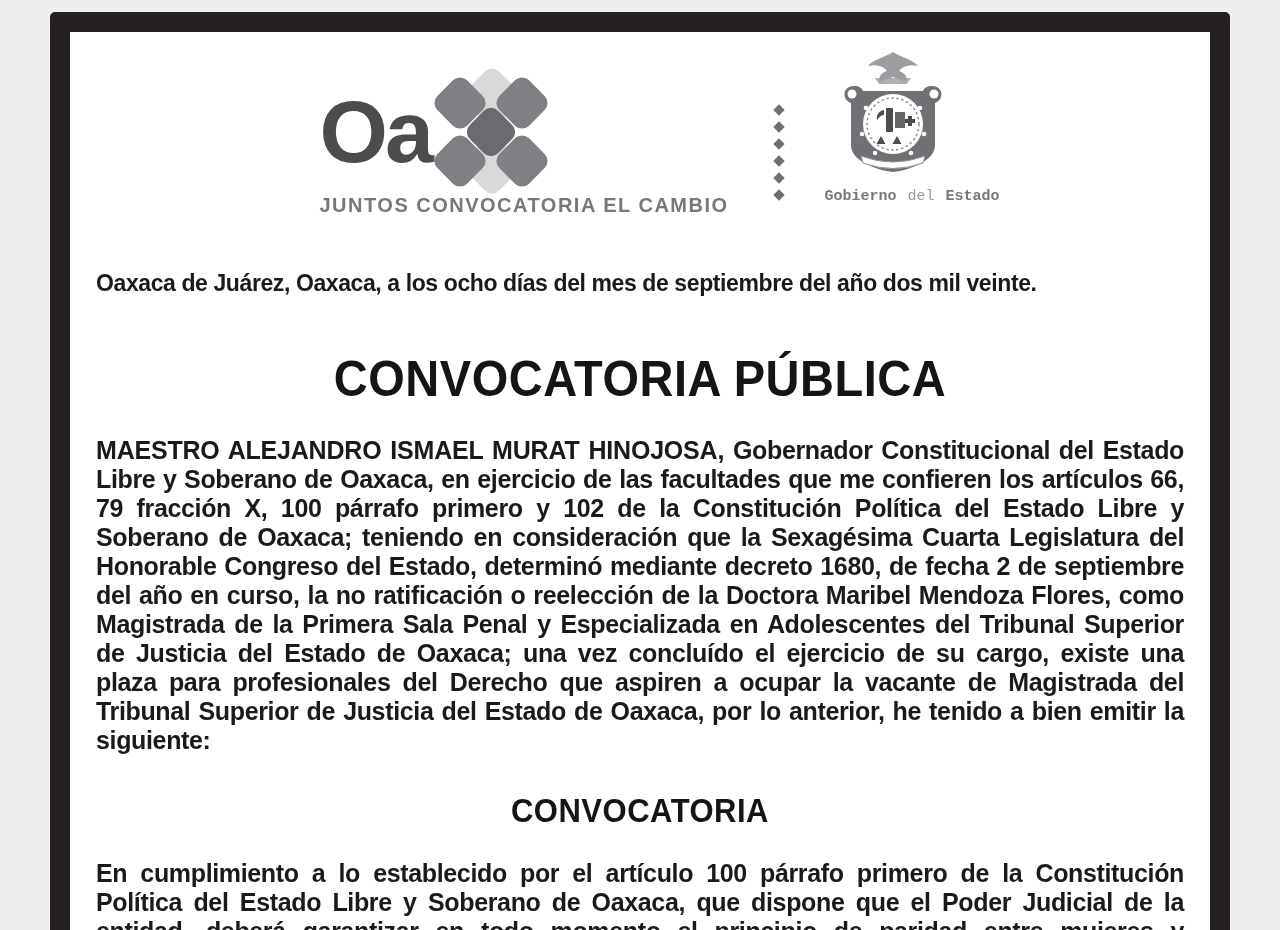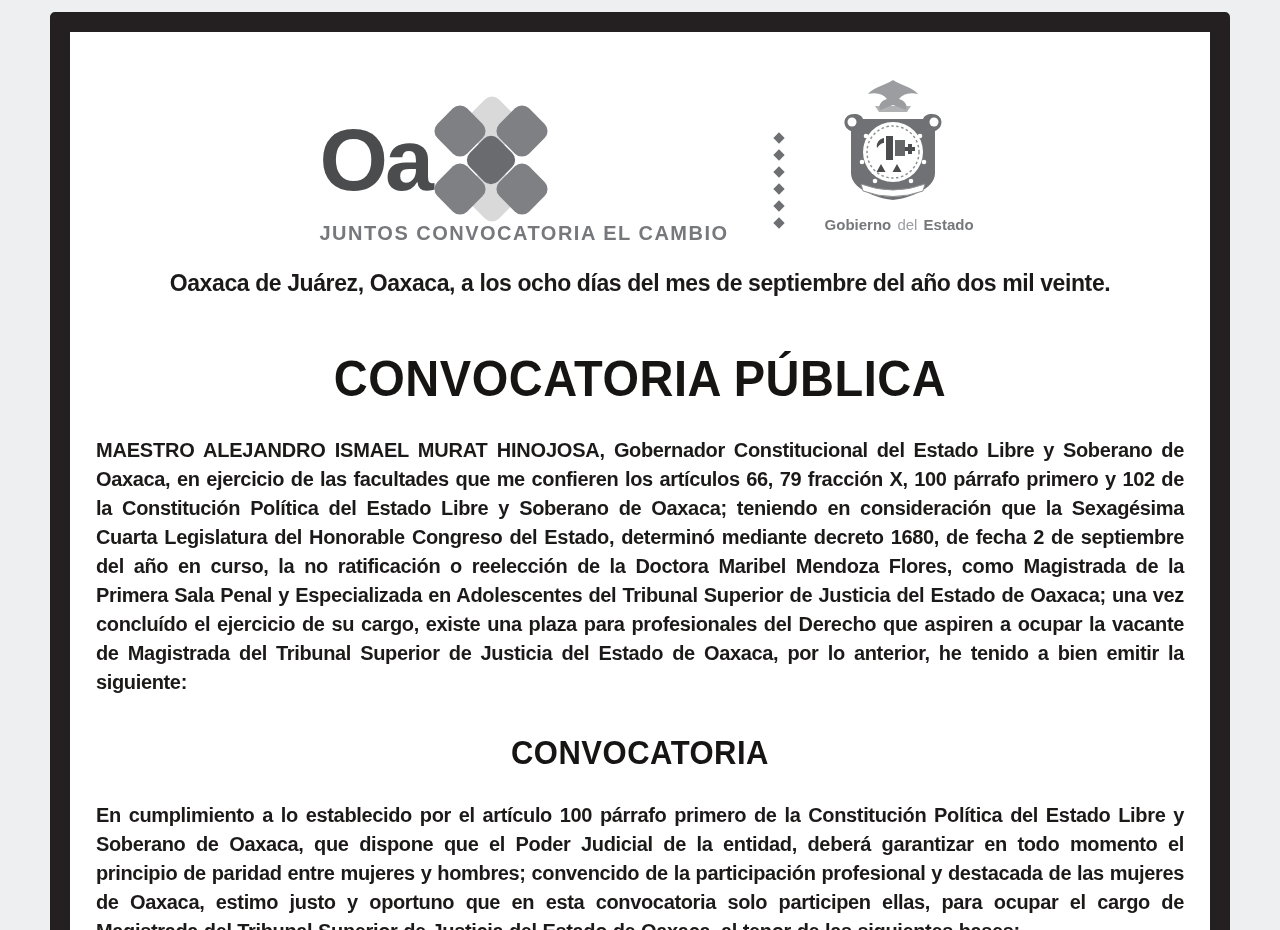--- a/index.html
+++ b/index.html
@@ -19,21 +19,21 @@
     position:absolute;left:50px;top:12px;width:1180px;height:980px;
     background:var(--page-bg);
     border:20px solid var(--frame-color);
     border-radius:5px;
   }
   .page{width:100%;height:100%;background:var(--page-bg);padding:0 26px;}
 
   
   .header{
     display:flex;justify-content:center;align-items:flex-start;
-    padding-top:44px;height:188px;
+    padding-top:16px;height:188px;
   }
   .wordmark-block{margin-top:28px;text-align:center;}
   .wordmark{
     display:flex;align-items:center;color:var(--logo-dark);
     font-size:88px;font-weight:800;letter-spacing:-3px;line-height:100px;
     font-family:"Liberation Sans",sans-serif;
   }
   .xmono{
     position:relative;width:118px;height:112px;display:inline-block;
     margin:0 2px;flex:0 0 auto;
@@ -50,38 +50,38 @@
   .xmono .dc{width:40px;height:40px;background:#6a6b6e;left:38px;top:36px;}
   .tagline{
     margin-top:6px;color:var(--gray-text);font-weight:700;
     font-size:20px;letter-spacing:1.5px;white-space:nowrap;
   }
   .dsep{
     display:flex;flex-direction:column;gap:9px;
     margin:58px 42px 0 46px;
   }
   .dsep i{width:8px;height:8px;background:#6e6f72;transform:rotate(45deg);display:block;}
-  .crest-block{text-align:left;margin-top:2px;width:136px;}
+  .crest-block{text-align:left;margin-top:2px;width:136px;font-family:Liberation Mono, monospace;}
   .crest-caption{margin-top:4px;font-size:15px;color:var(--gray-text);white-space:nowrap;}
   .crest-caption .b{font-weight:800;}
   .crest-caption .l{font-weight:400;color:#9b9da0;margin:0 2px;}
 
   
   .dateline{
-    margin-top:50px;text-align:center;color:var(--text-color);
+    margin-top:50px;text-align:left;color:var(--text-color);
     font-size:23px;font-weight:700;letter-spacing:-0.4px;
   }
   .title{
     margin-top:54px;text-align:center;color:#171414;
     font-size:47px;font-weight:800;letter-spacing:0.5px;
     transform:scaleY(1.08);transform-origin:center;
   }
   .para{
     margin-top:30px;text-align:justify;color:var(--text-color);
-    font-size:20px;font-weight:700;line-height:29px;letter-spacing:-0.35px;
+    font-size:25px;font-weight:700;line-height:29px;letter-spacing:-0.35px;
     word-spacing:0.5px;
   }
   .para .lead{font-weight:800;letter-spacing:-0.2px;}
   .subtitle{
     margin-top:38px;text-align:center;color:#171414;
     font-size:31px;font-weight:800;letter-spacing:0.5px;
     transform:scaleY(1.06);
   }
 
   

